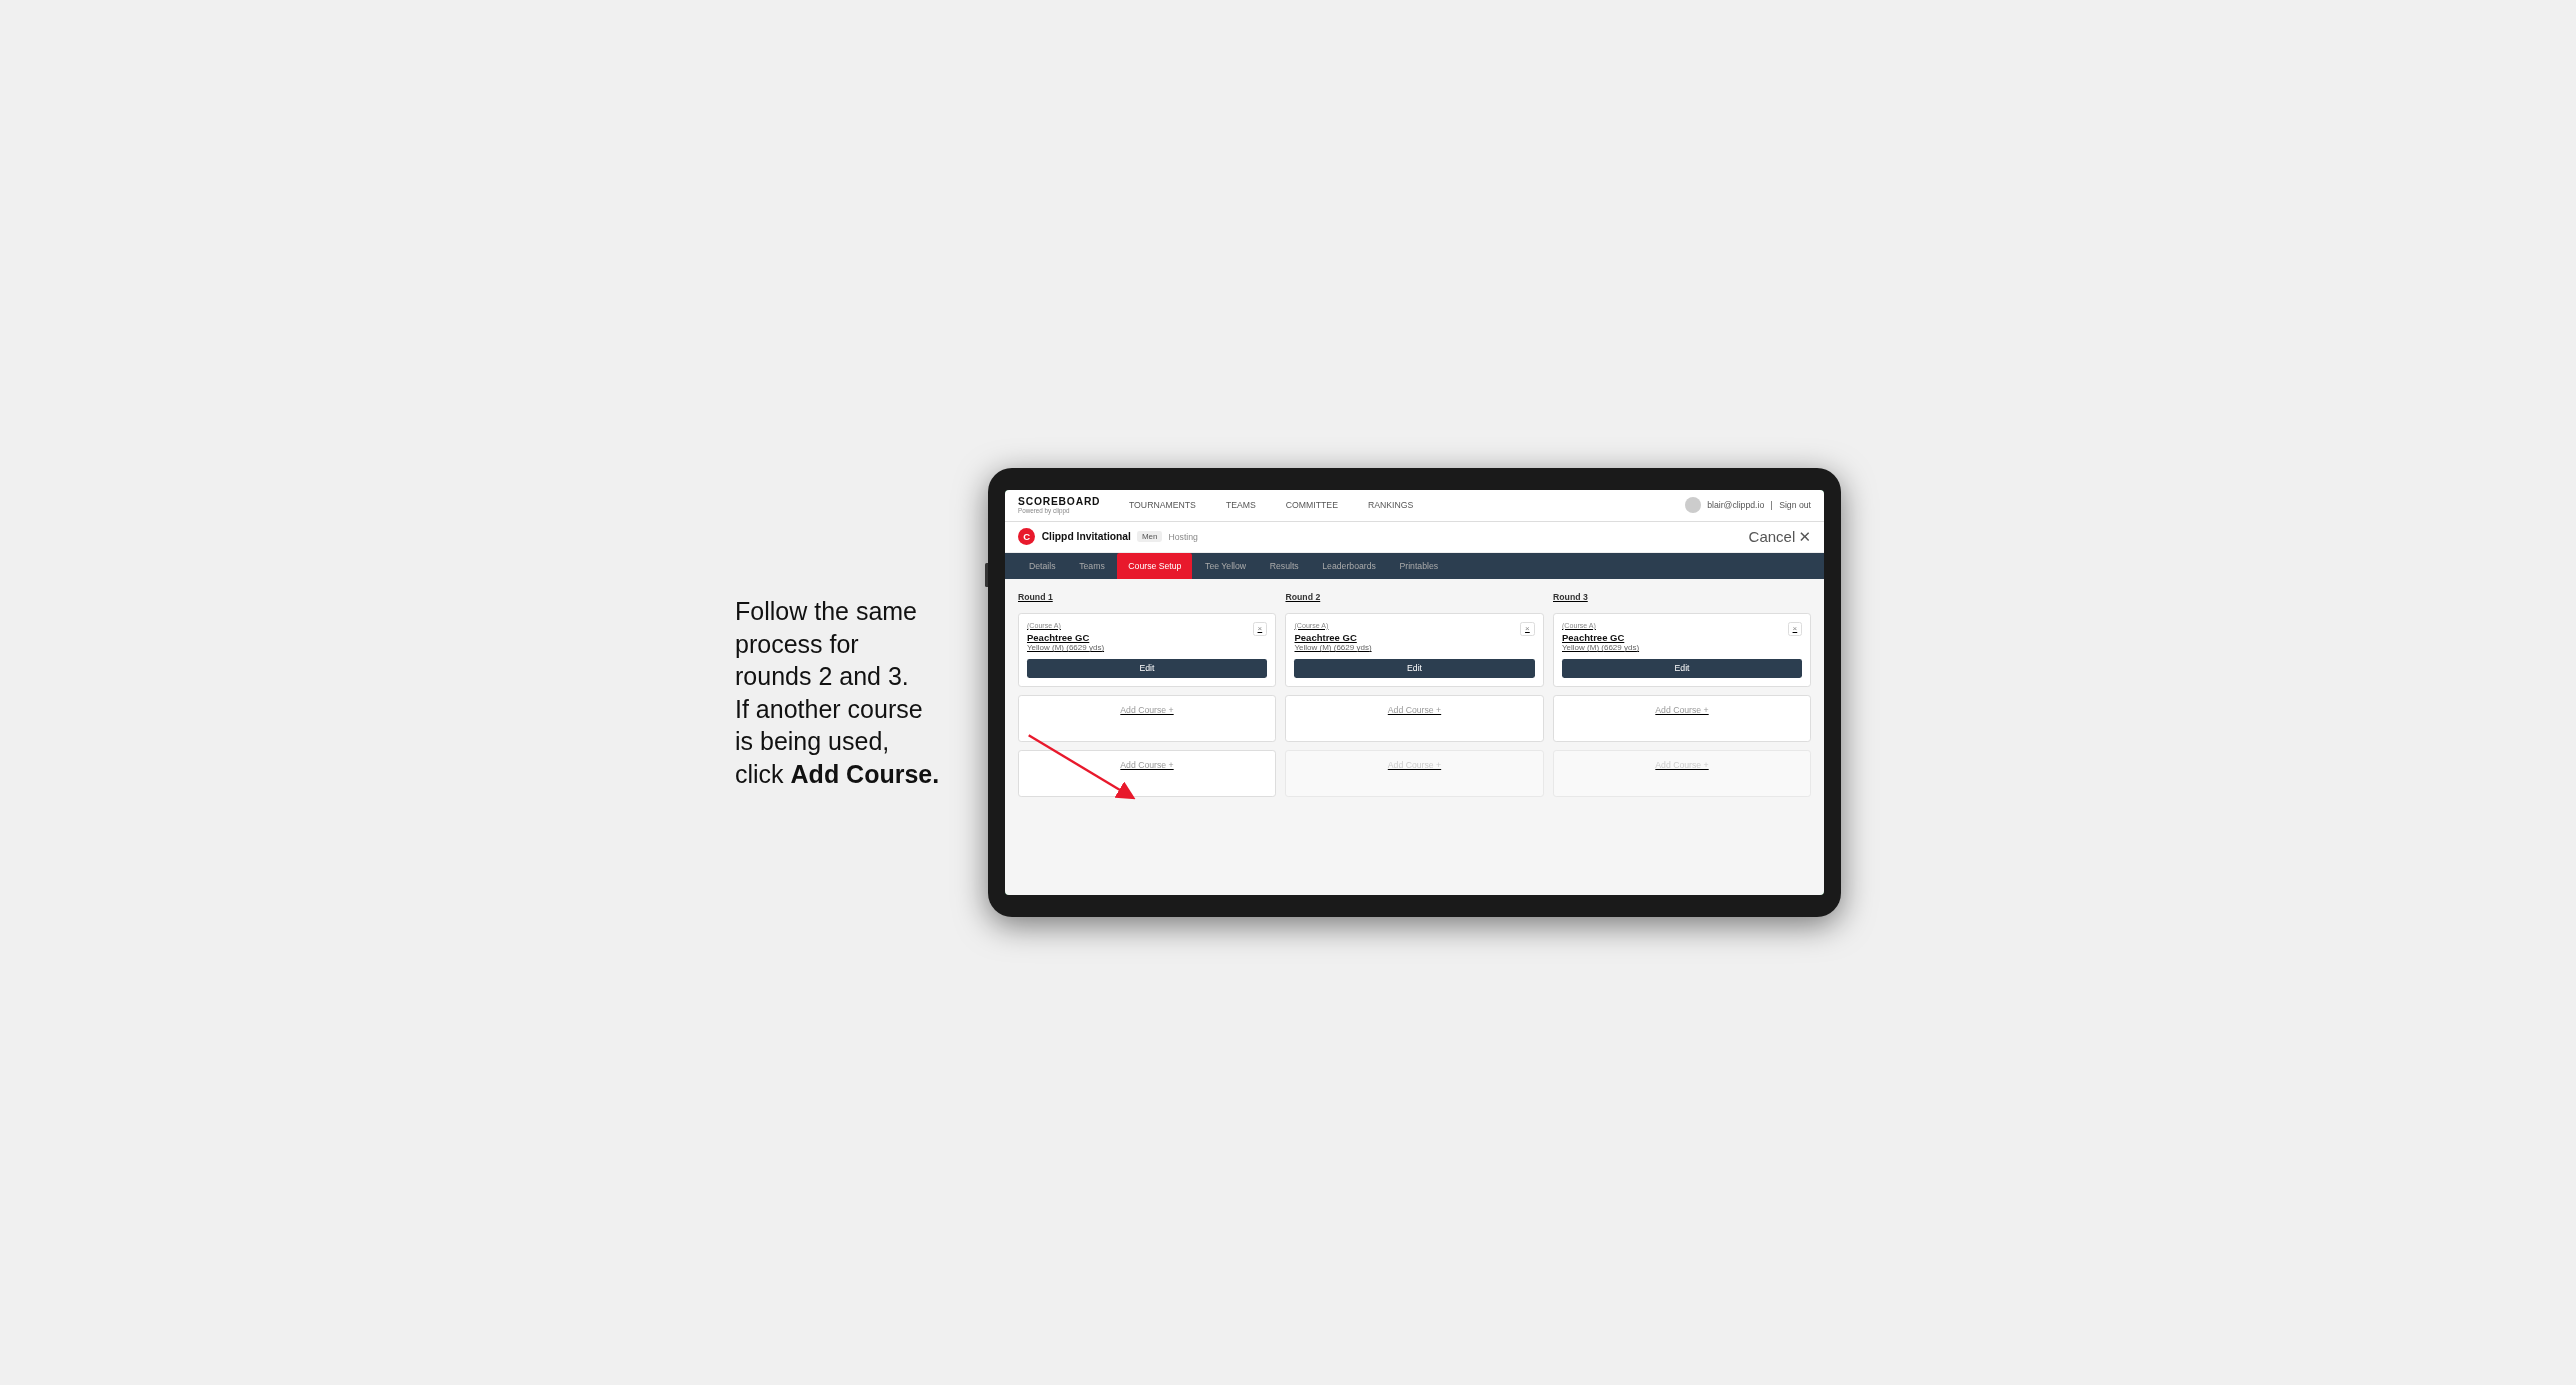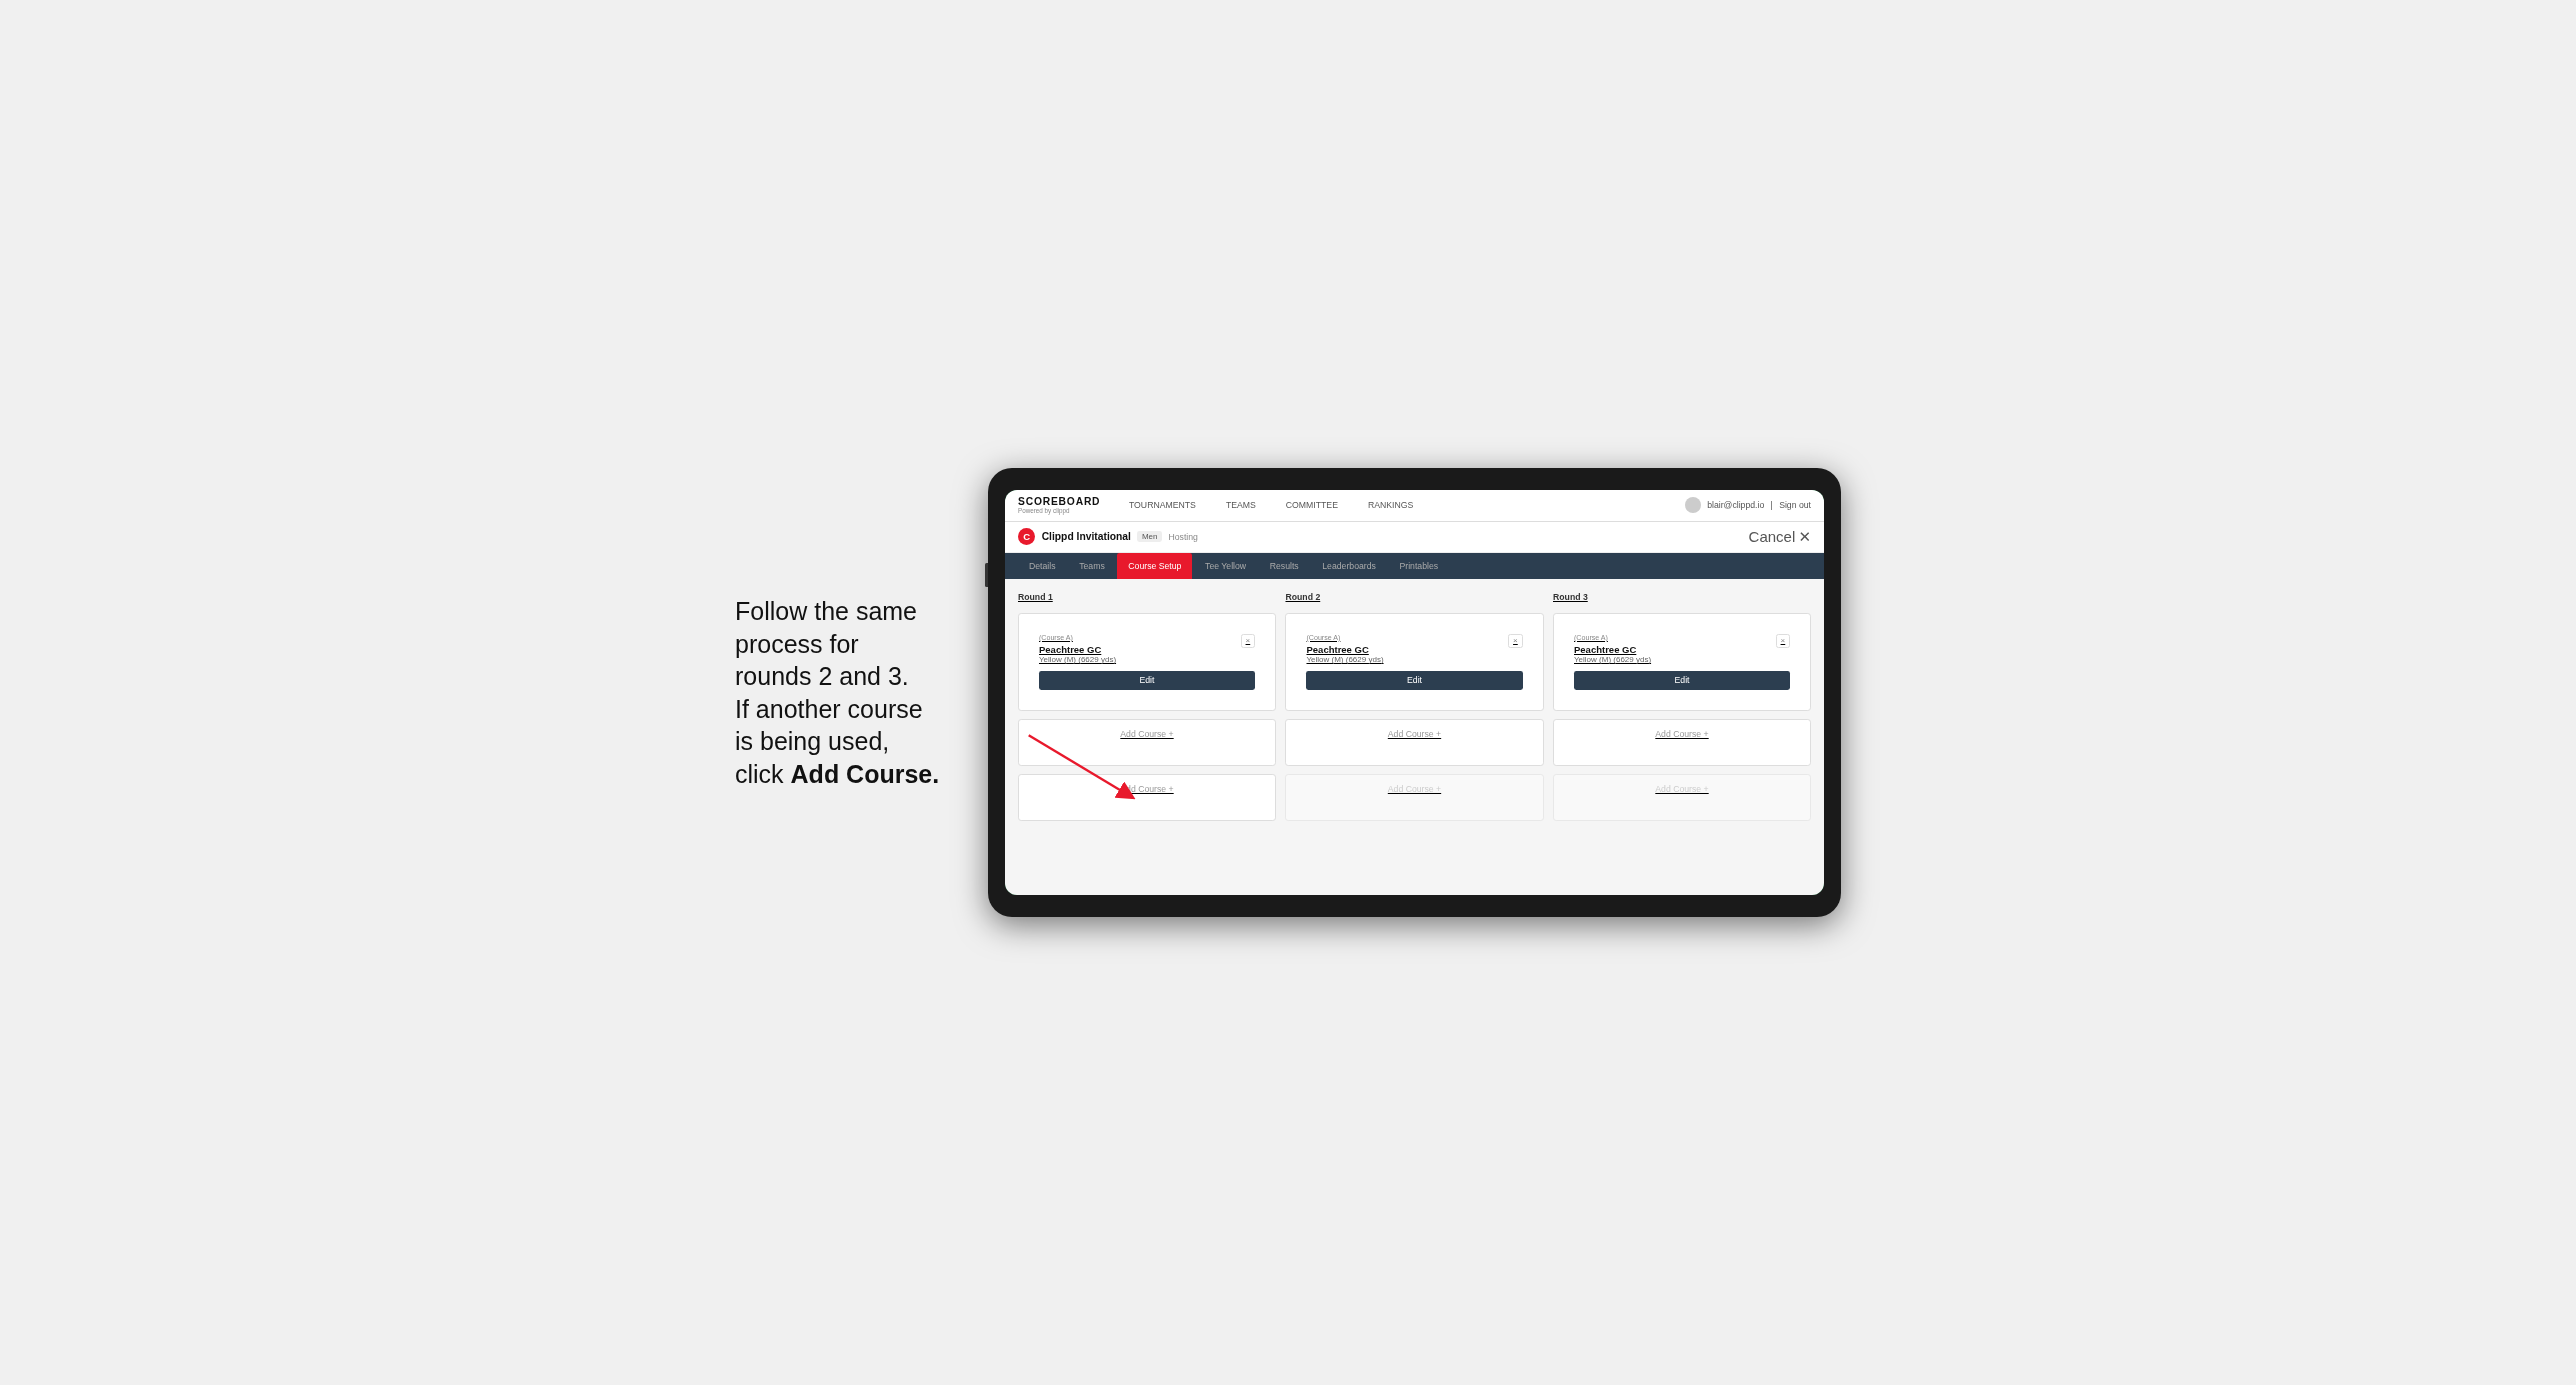--- a/index.html
+++ b/index.html
@@ -37,21 +37,21 @@
       flex: 1;
       background: #1a1a1a;
       border-radius: 24px;
       padding: 22px 17.4px;
       box-shadow: 0 8px 32px rgba(0,0,0,0.5);
       position: relative;
     }
 
     .tablet-screen {
       background: #15803d;
-      border-radius: 12px;
+      border-radius: 4px;
       overflow: hidden;
       position: relative;
     }
 
     
     .top-nav {
       background: #fff;
       border-bottom: 0.8px solid #ddd;
       display: flex;
       align-items: center;
@@ -200,21 +200,21 @@
       font-size: 8.7px;
       font-weight: 700;
       color: #333;
       margin-bottom: 3.2px;
     }
 
     .course-card {
       background: #fff;
       border: 0.8px solid #ddd;
       border-radius: 3.2px;
-      padding: 20px;
+      padding: 8px;
     }
 
     .course-tag {
       font-size: 7.1px;
       color: #888;
       margin-bottom: 2.4px;
     }
 
     .course-name {
       font-size: 9.5px;

